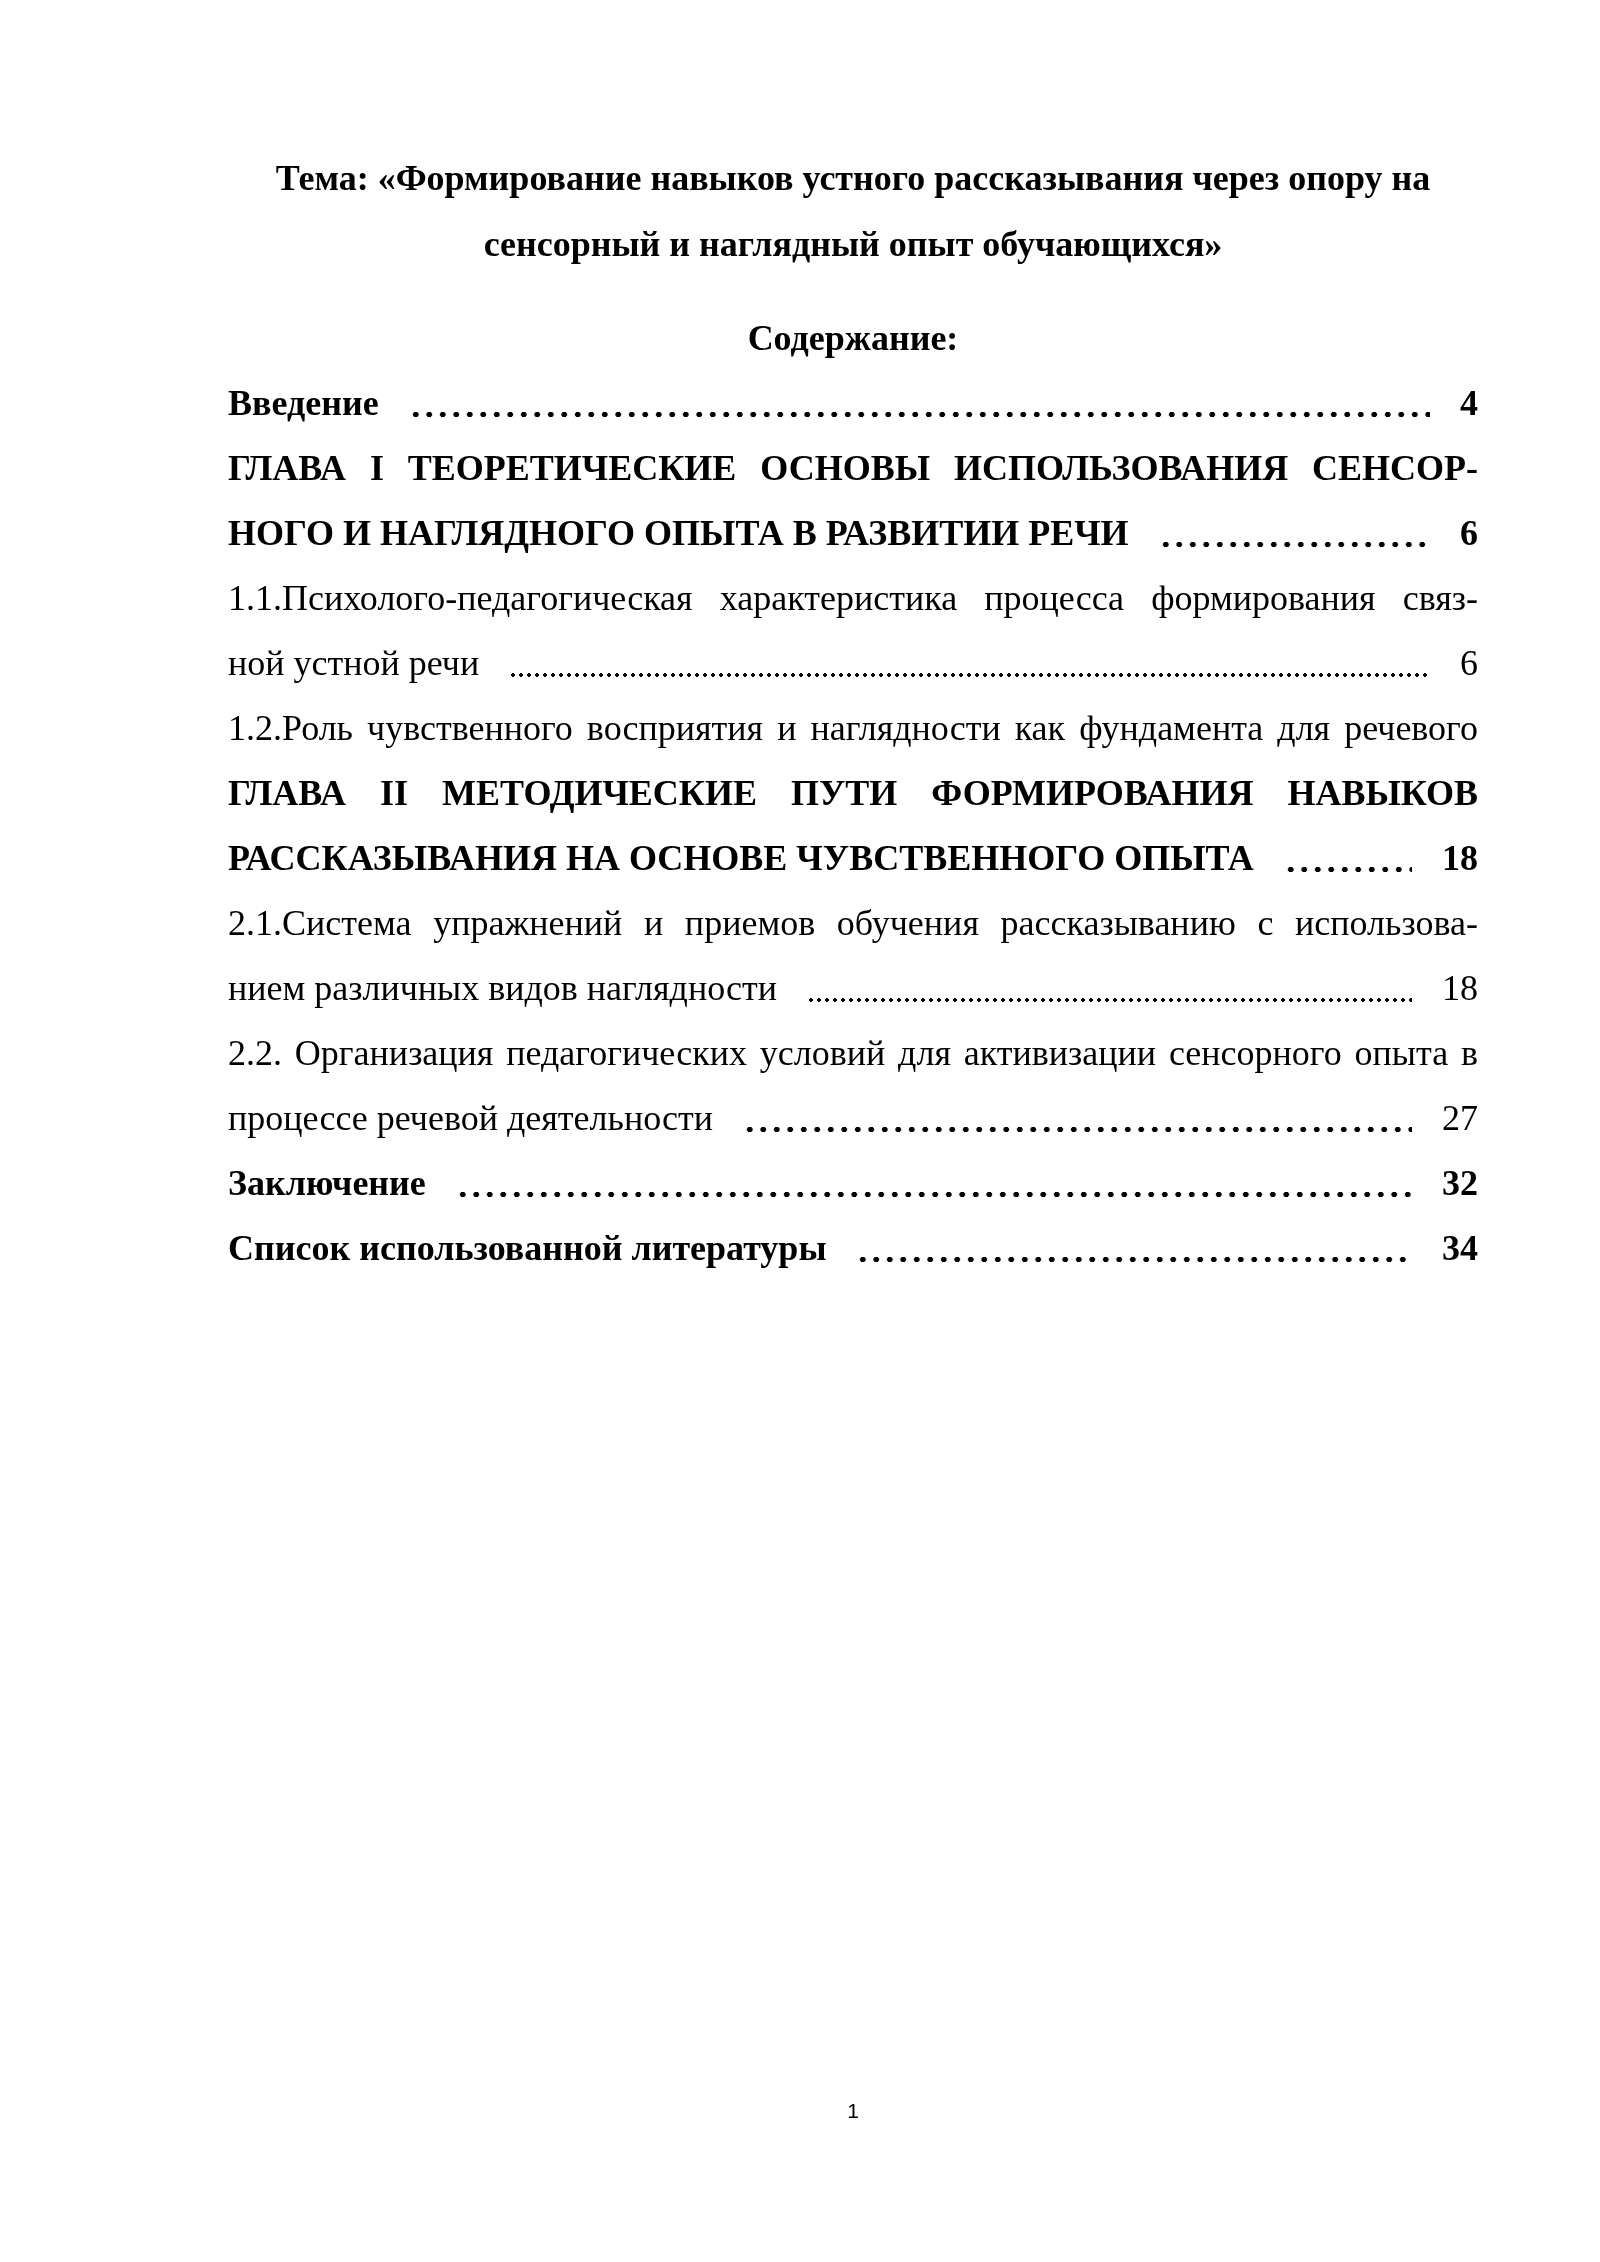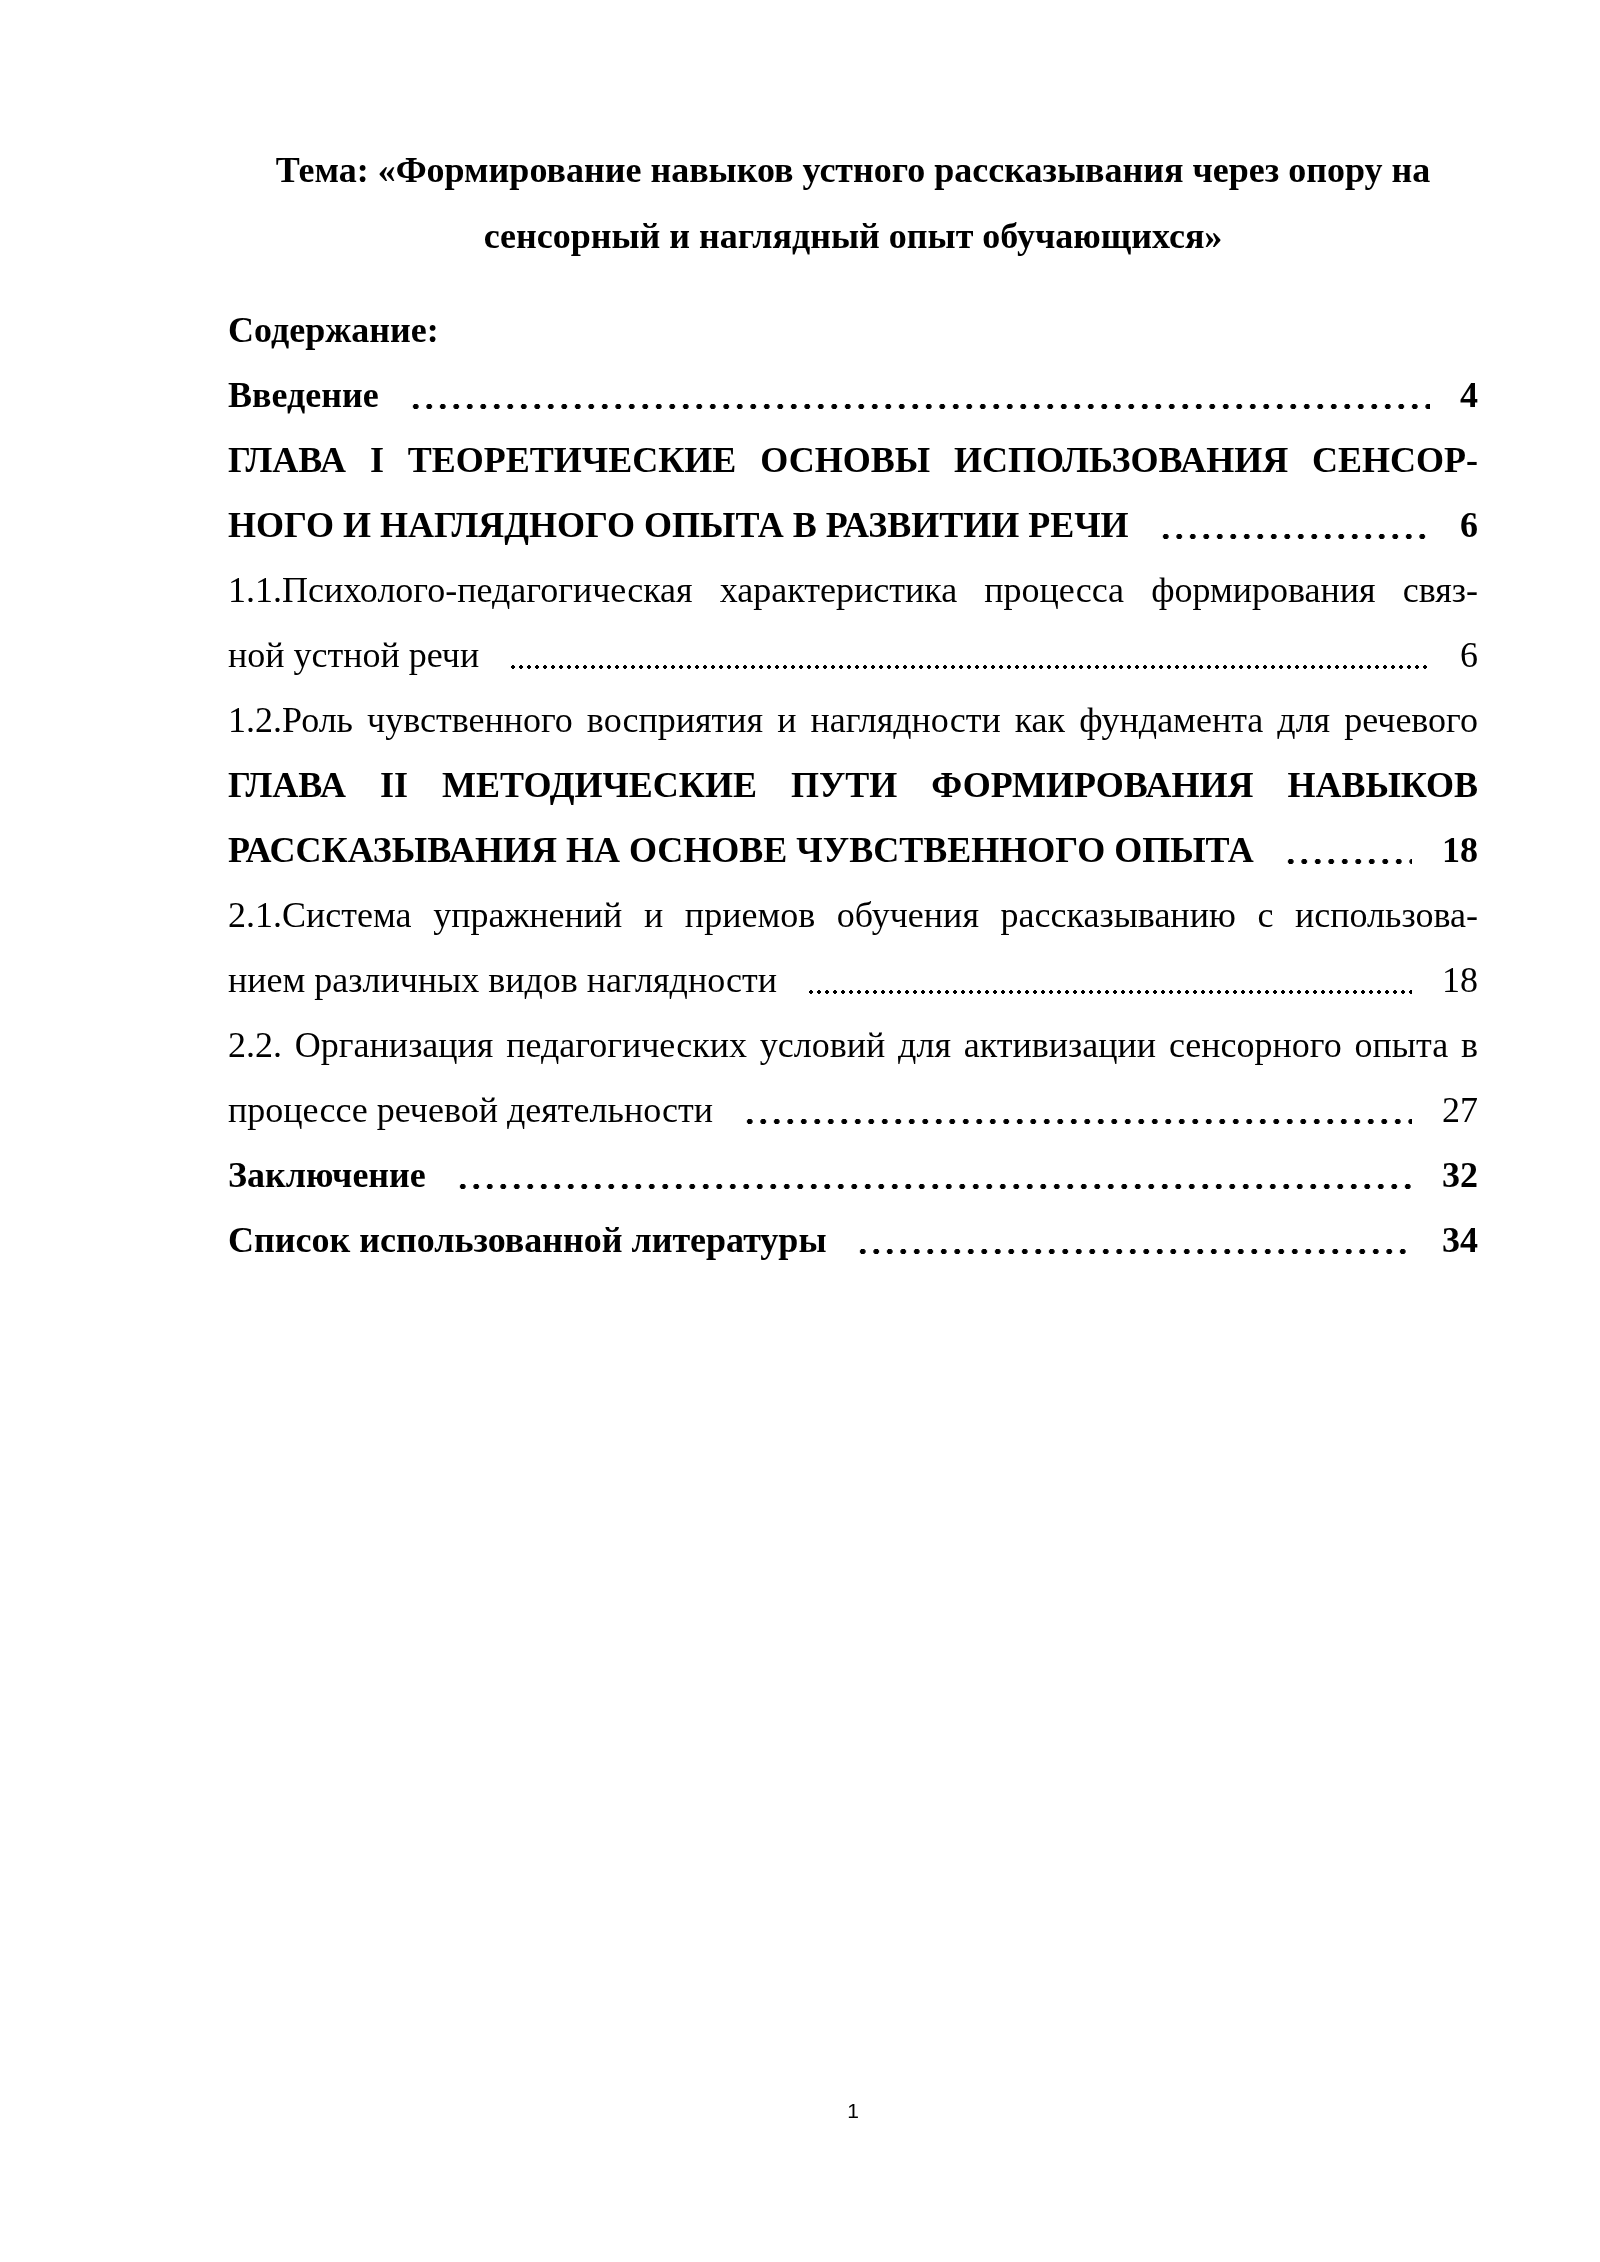--- a/index.html
+++ b/index.html
@@ -12,27 +12,28 @@
     font-family: "Liberation Serif", serif;
     font-size: 36px;
     overflow: hidden;
   }
   .content {
     position: absolute;
     left: 228px;
     top: 0;
     width: 1250px;
   }
-  .title-block { padding-top: 137px; }
+  .title-block { padding-top: 137px; margin-top: 8px; }
   .title-line {
     text-align: center;
     font-weight: bold;
     line-height: 66px;
   }
   .contents-heading {
+    text-align: center;
     font-weight: bold;
     line-height: 66px;
     margin-top: 28px;
   }
   .toc { margin-top: 0; }
   .toc-line {
     height: 65px;
     line-height: 65px;
     overflow: hidden;
     gap: 29px;

